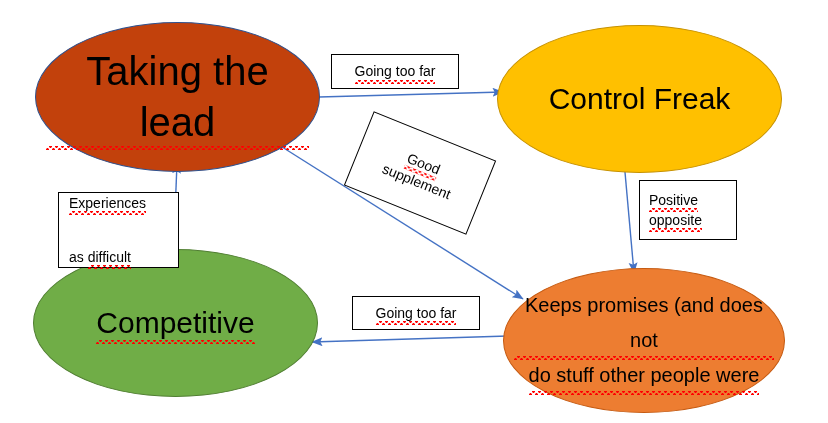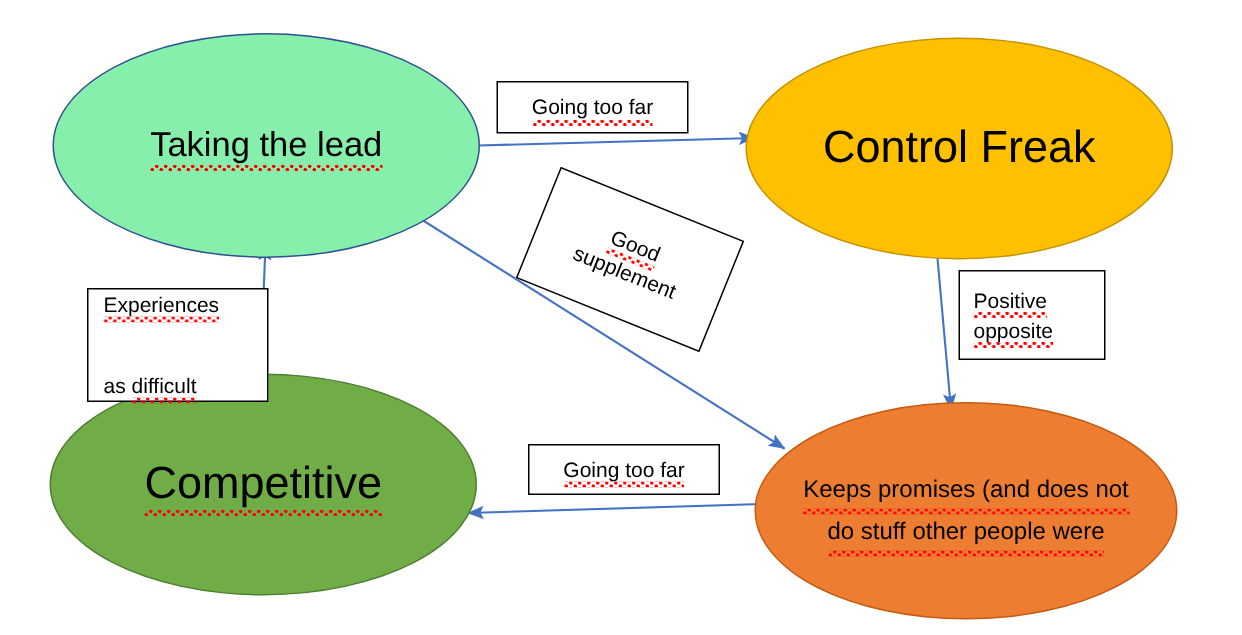--- a/index.html
+++ b/index.html
@@ -39,44 +39,44 @@
   }
   .node-label {
     display: block;
     line-height: 1.28;
     padding: 0 10px;
   }
 
   .node-taking-lead {
     left: 35px;  top: 22px;
     width: 285px; height: 150px;
-    background: #86efac;
+    background: #c2410c;
     border: 1px solid #2F528F;
-    font-size: 23px;
+    font-size: 40px;
   }
   .node-control-freak {
     left: 497px; top: 25px;
     width: 285px; height: 148px;
     background: #FFC000;
     border: 1px solid #C69100;
     font-size: 30px;
   }
   .node-competitive {
     left: 33px;  top: 249px;
     width: 285px; height: 148px;
     background: #70AD47;
     border: 1px solid #507E32;
     font-size: 30px;
   }
   .node-keeps-promises {
     left: 503px; top: 268px;
     width: 282px; height: 145px;
     background: #ED7D31;
     border: 1px solid #C55A11;
-    font-size: 16px;
+    font-size: 20px;
   }
   .node-keeps-promises .node-label { line-height: 1.75; }
 
   
   .sq {
     position: relative;
     display: inline-block;
   }
   .sq::after {
     content: "";

